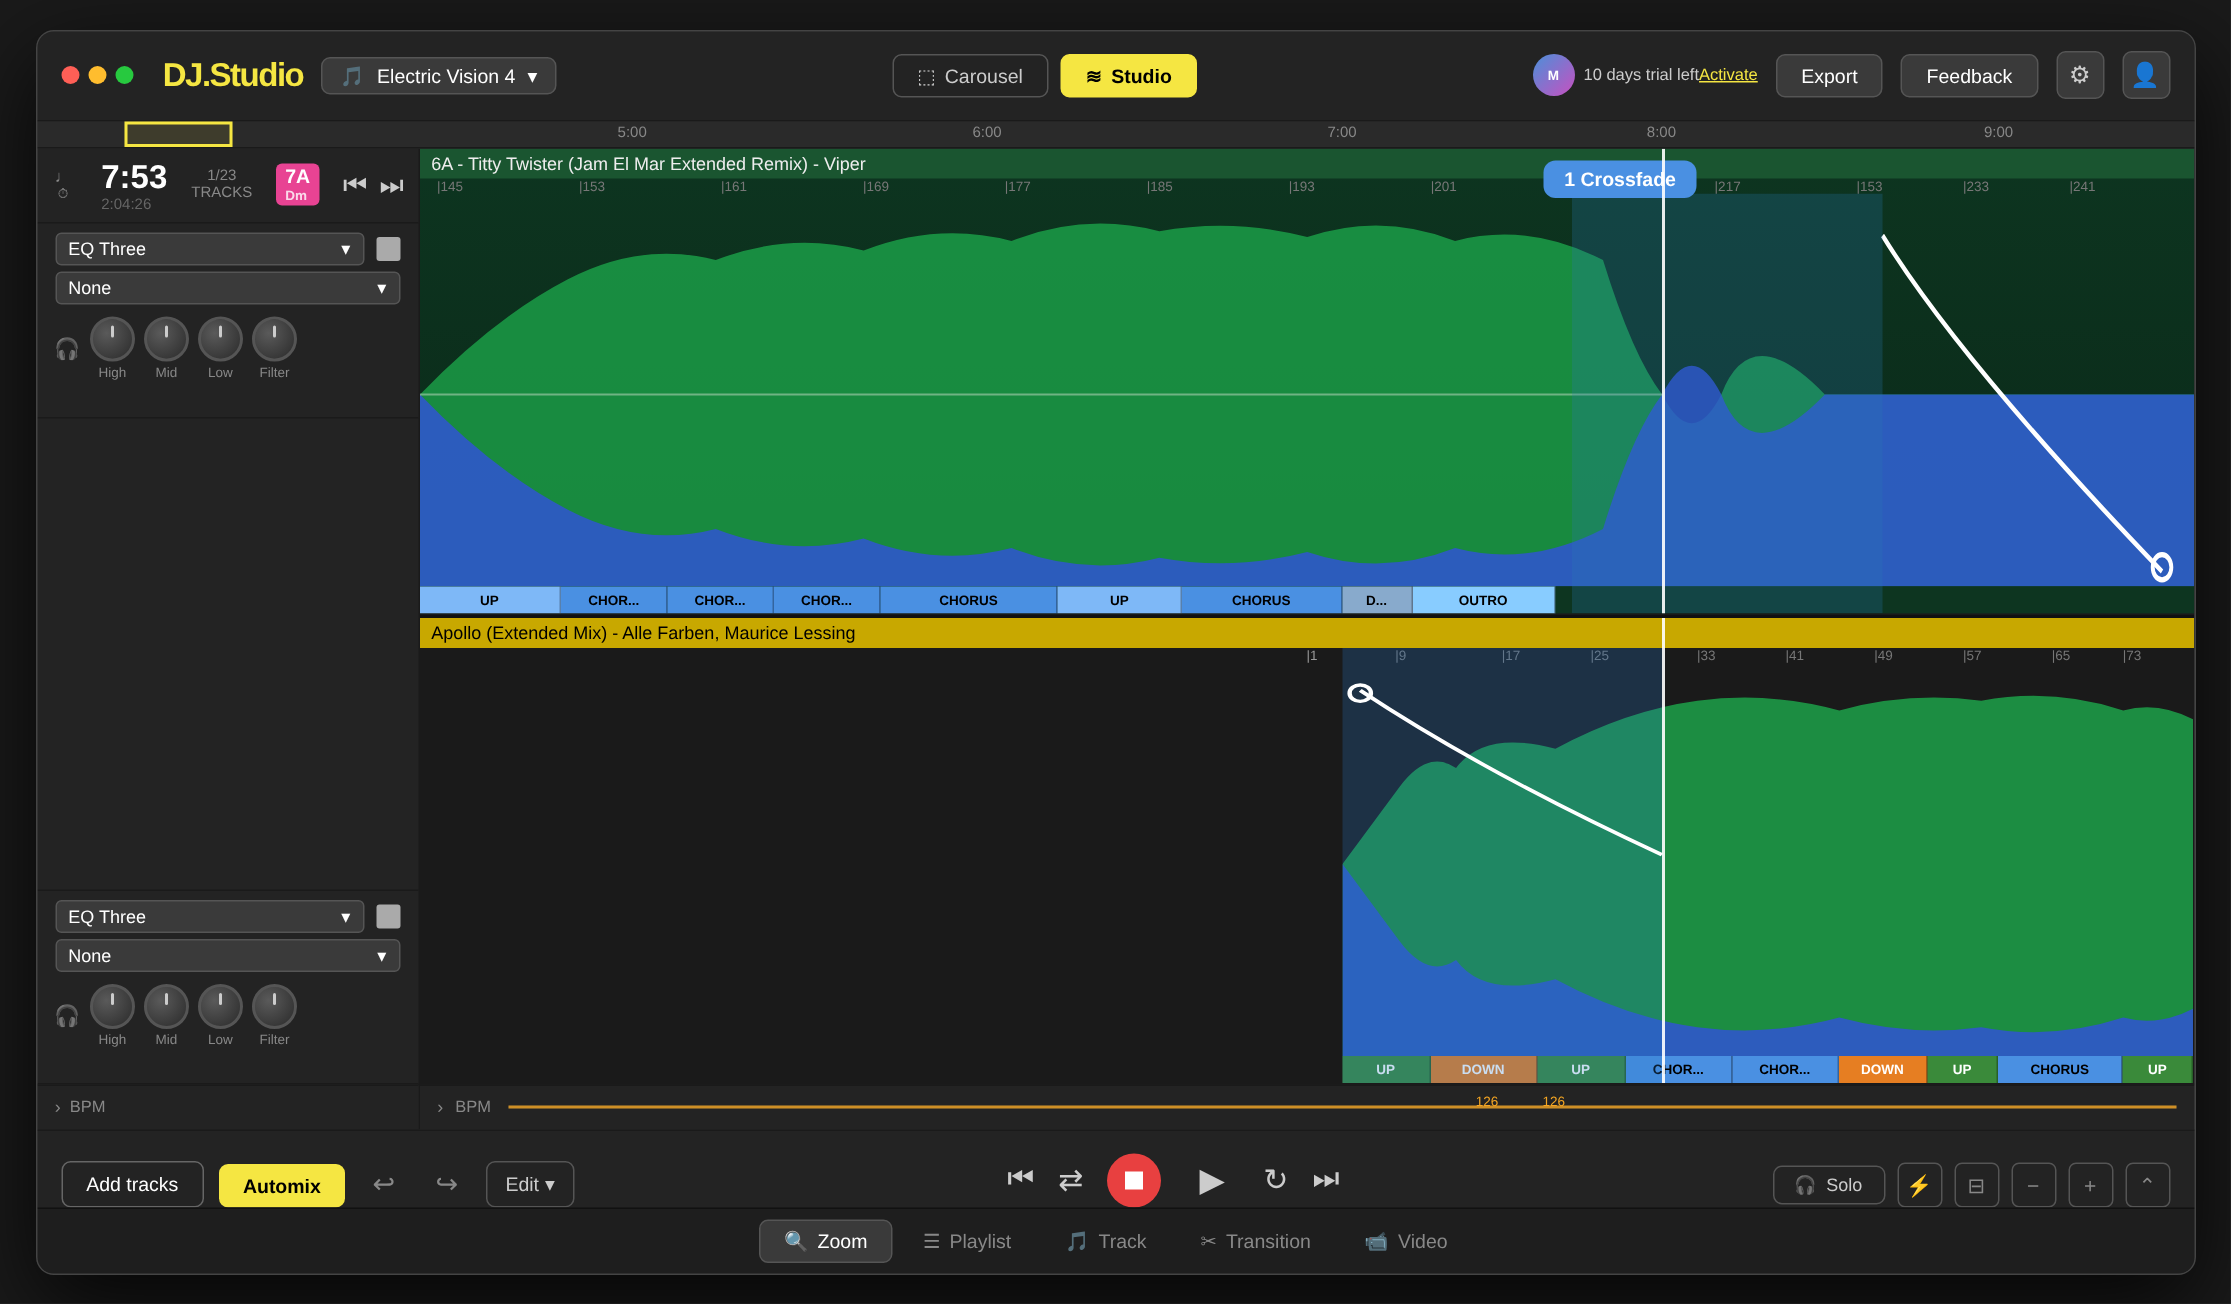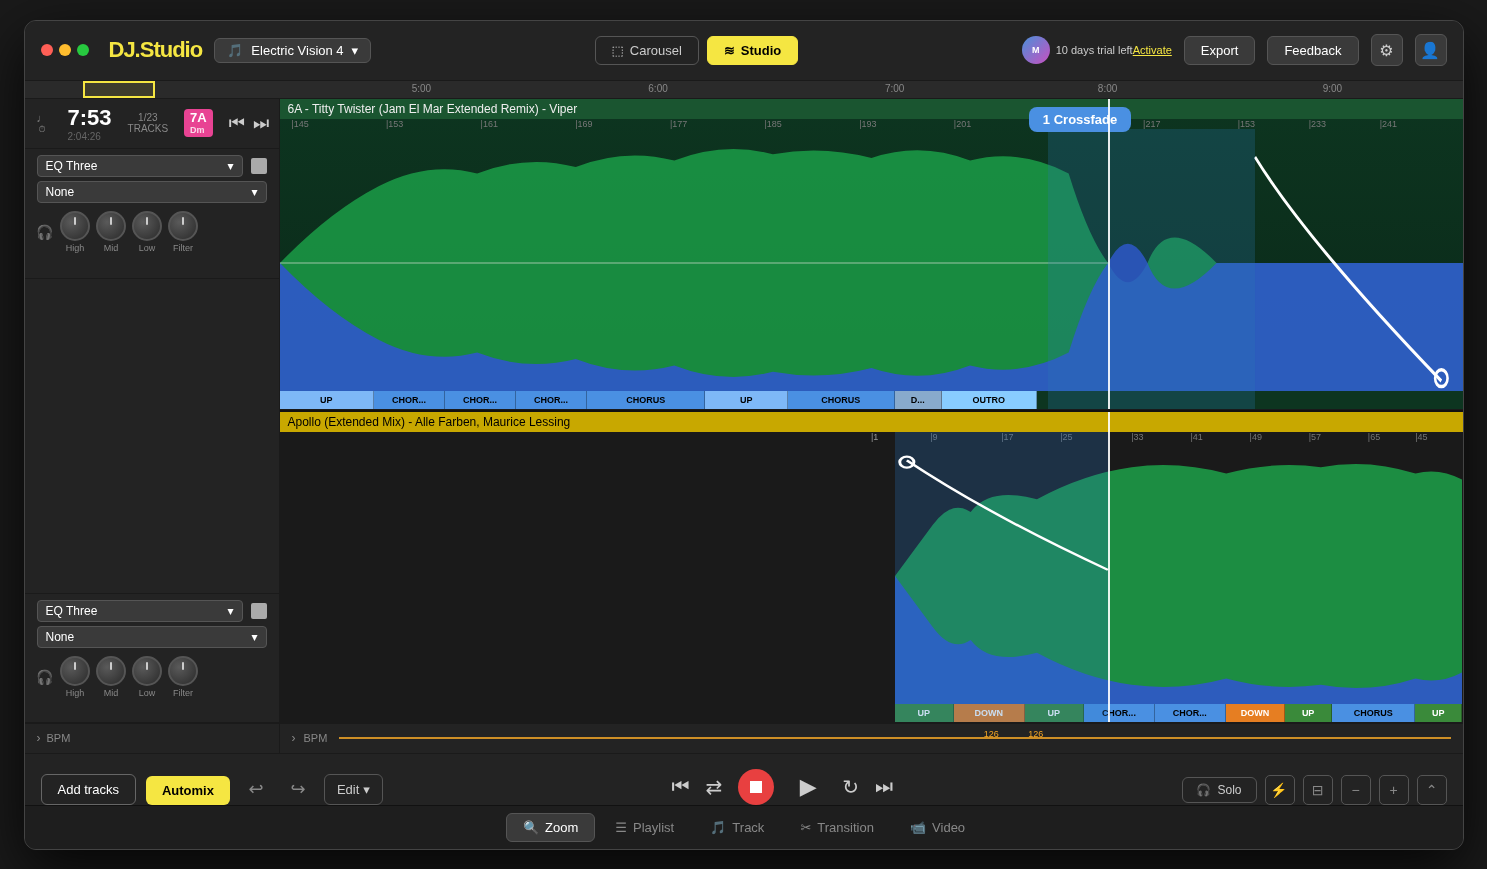--- a/index.html
+++ b/index.html
@@ -728,21 +728,21 @@
         <div class="measure-numbers" style="top:18px;">
           <span class="measure-num" style="left:50%;color:#999;">|1</span>
           <span class="measure-num" style="left:55%;">|9</span>
           <span class="measure-num" style="left:61%;">|17</span>
           <span class="measure-num" style="left:66%;">|25</span>
           <span class="measure-num" style="left:72%;">|33</span>
           <span class="measure-num" style="left:77%;">|41</span>
           <span class="measure-num" style="left:82%;">|49</span>
           <span class="measure-num" style="left:87%;">|57</span>
           <span class="measure-num" style="left:92%;">|65</span>
-          <span class="measure-num" style="left:96%;">|45</span>
+          <span class="measure-num" style="left:96%;">|73</span>
 
         </div>
 
         <svg style="position:absolute;top:36px;left:52%;right:0;bottom:18px;width:48%;height:calc(100% - 54px);" preserveAspectRatio="none" viewBox="0 0 600 200">
 
           <path d="M0,100 Q20,80 40,60 Q60,40 80,50 Q100,30 150,40 Q200,20 250,15 Q300,10 350,20 Q400,10 450,15 Q500,8 550,20 Q575,15 600,25 L600,200 L0,200 Z" fill="rgba(30,180,80,0.75)"></path>
 
           <path d="M0,100 Q20,120 40,140 Q60,160 80,150 Q100,170 150,160 Q200,180 250,185 Q300,190 350,180 Q400,190 450,185 Q500,192 550,180 Q575,185 600,175 L600,200 L0,200 Z" fill="rgba(50,80,220,0.8)"></path>
         </svg>
 

